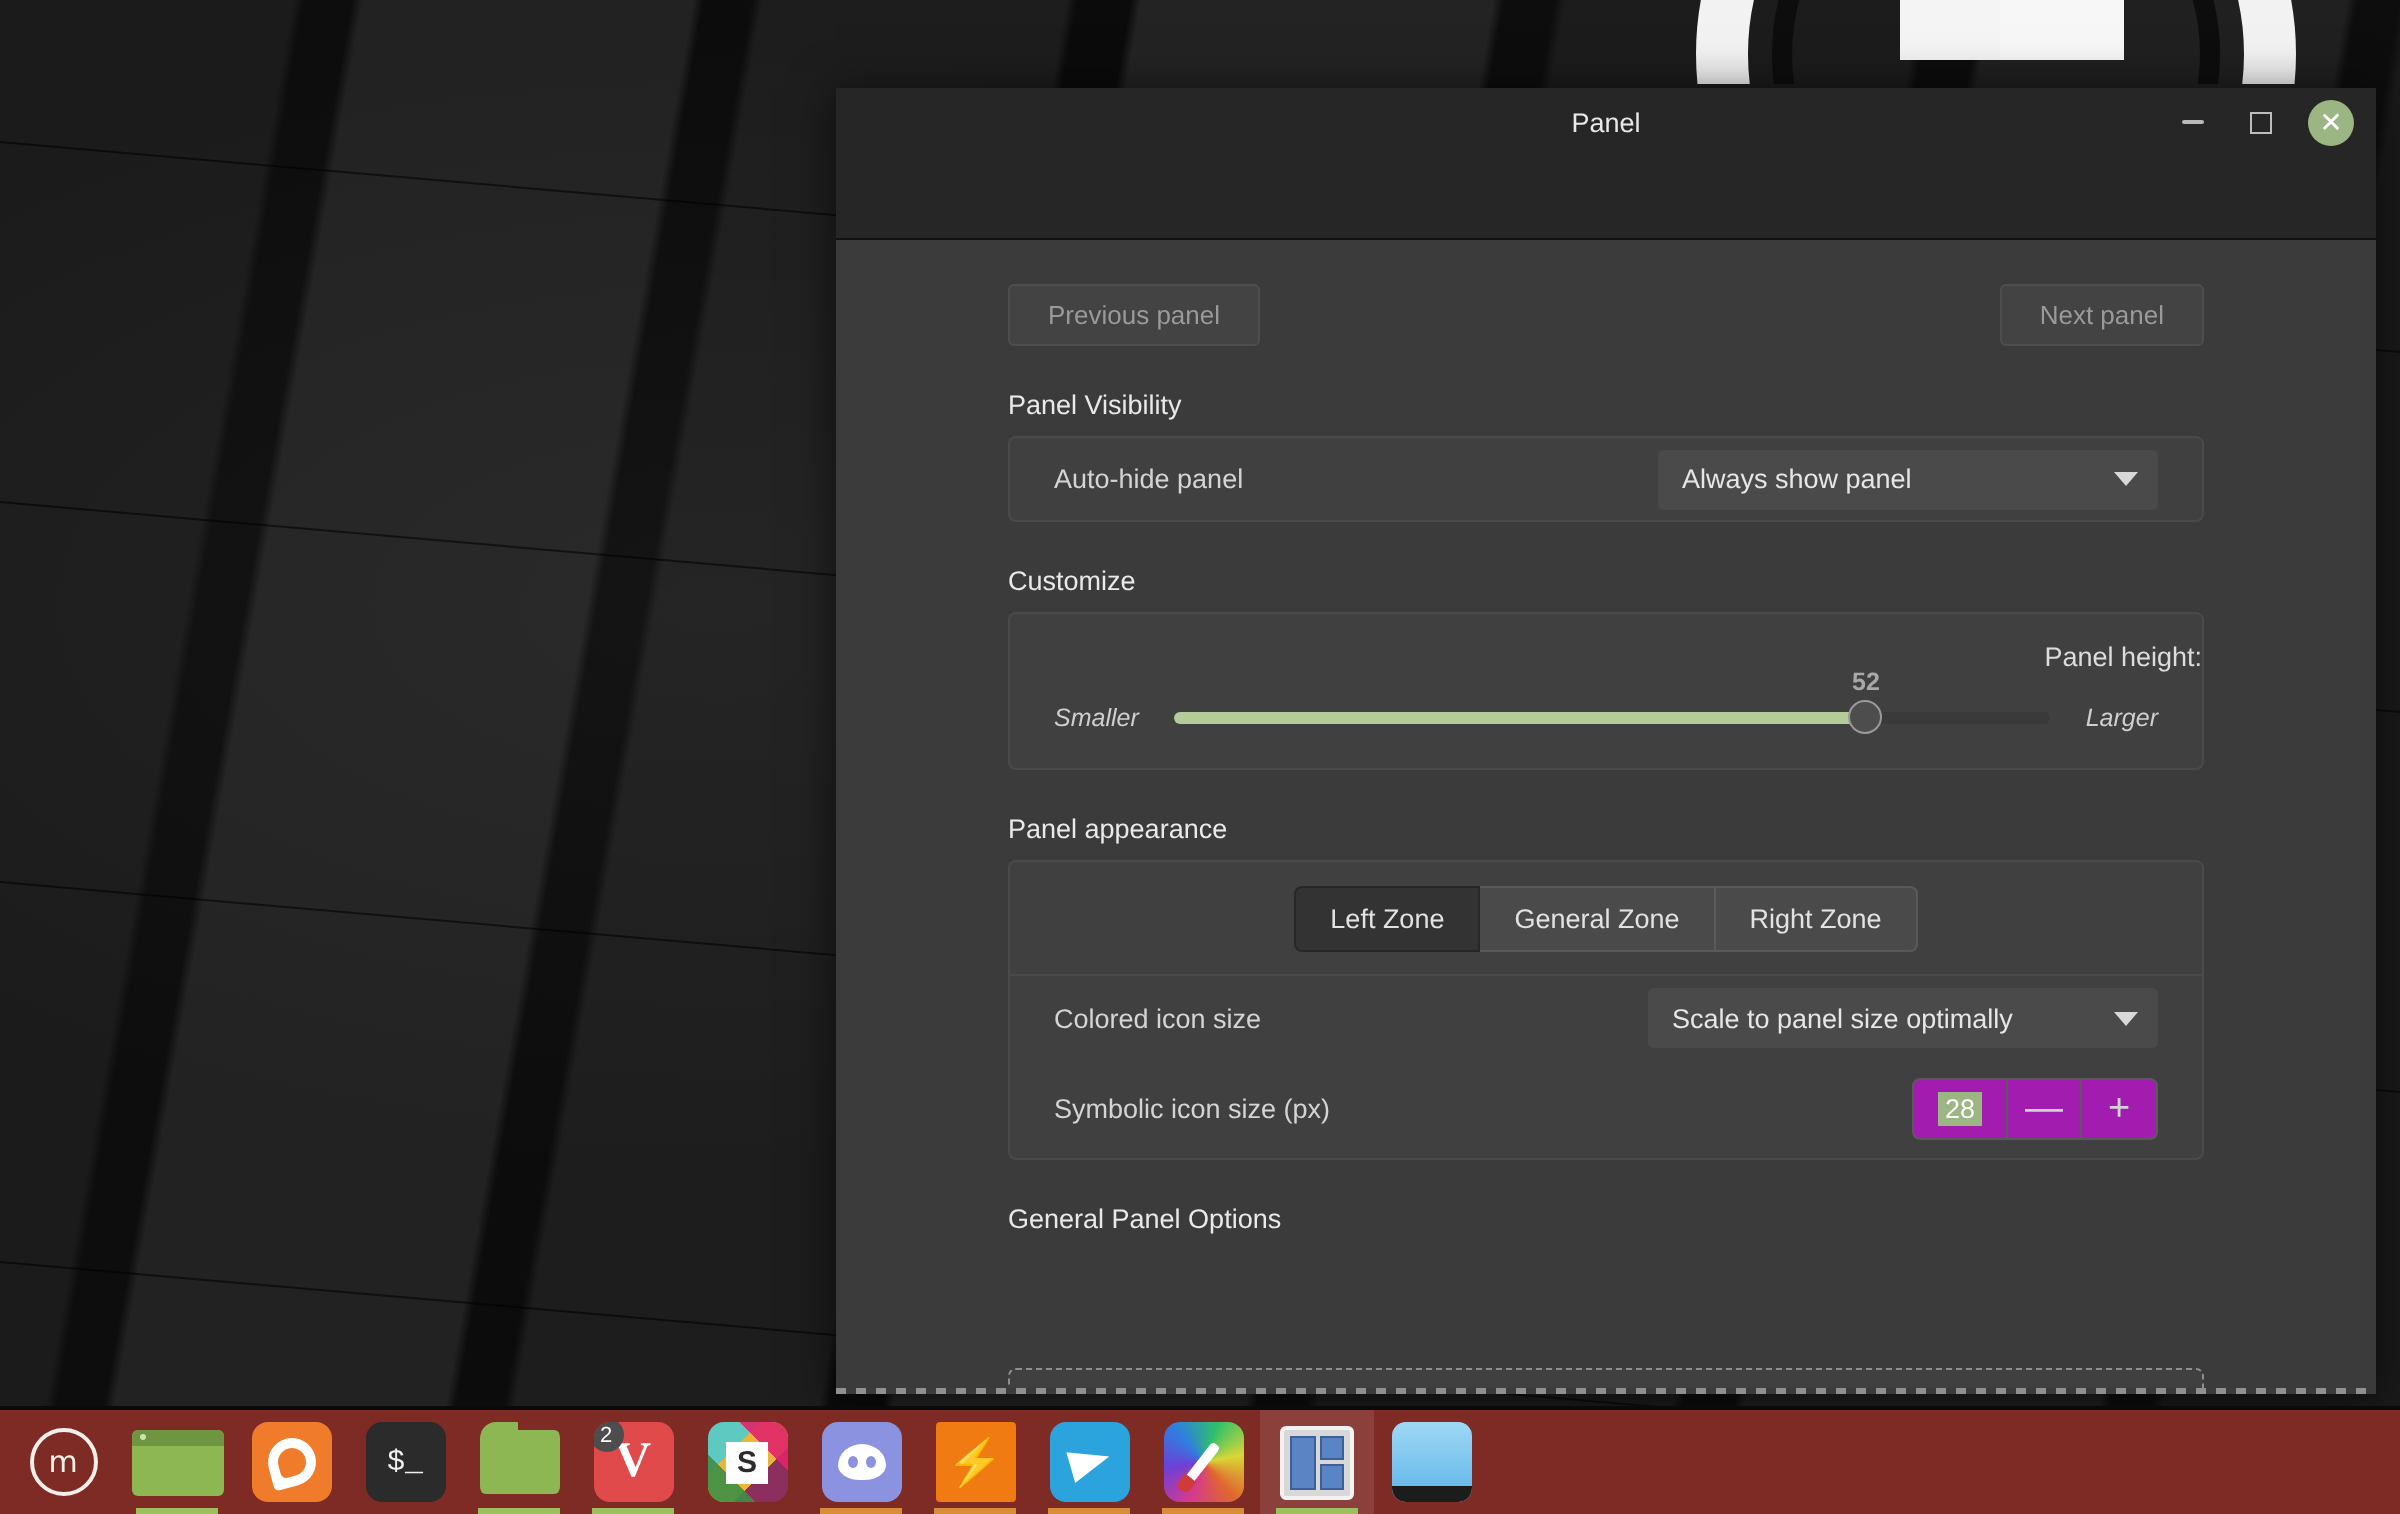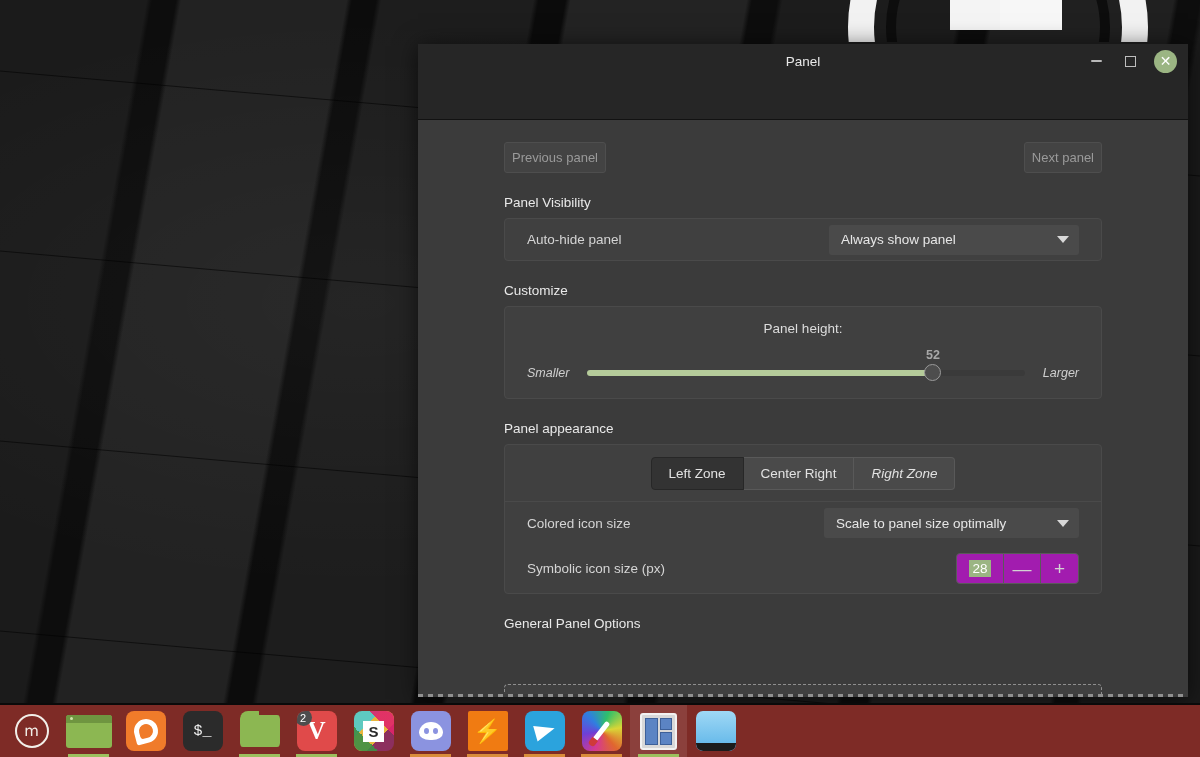--- a/index.html
+++ b/index.html
@@ -136,21 +136,21 @@
   
   #nav-row {
     display: flex; justify-content: space-between; align-items: center;
   }
   .nav-btn {
     background: #434343;
     border: 1px solid #4e4e4e;
     border-radius: 3px;
     color: #9a9a9a;
     font-size: 13px;
-    padding: 7px 7px;
+    padding: 7px 19px;
     cursor: pointer;
   }
 
   .section-title {
     color: #e9e9e9;
     font-size: 13.5px;
     font-weight: normal;
     margin-top: 22px;
     margin-bottom: 8px;
   }
@@ -206,24 +206,24 @@
     border-right: 6px solid transparent;
     border-top: 7px solid #d8d8d8;
     flex: 0 0 auto;
   }
 
   
   #slider-card {
     padding: 14px 0 16px 0;
   }
   #slider-title {
-    text-align: center;
+    text-align: right;
     color: #dcdcdc;
     font-size: 13.5px;
-    margin-bottom: 28px;
+    margin-bottom: 14px;
   }
   #slider-wrap {
     display: flex; align-items: center;
     padding: 0 22px;
     position: relative;
   }
   .slider-end {
     color: #cfcfcf; font-size: 12.5px; font-style: italic;
     flex: 0 0 auto;
   }
@@ -278,21 +278,21 @@
     color: #e2e2e2;
     font-size: 13.5px;
     padding: 8px 17px;
     cursor: pointer;
     user-select: none;
   }
   .zone-tab:first-child {
     border-left-width: 1px;
     border-radius: 4px 0 0 4px;
   }
-  .zone-tab:last-child { border-radius: 0 4px 4px 0; font-style: italic; }
+  .zone-tab:last-child { border-radius: 0 4px 4px 0; }
   .zone-tab.active {
     background: #333333;
     border-color: #272727;
   }
 
   
   #spinner {
     display: flex;
     border: 1px solid #5a5a5a;
     border-radius: 4px;
@@ -601,21 +601,21 @@
         </div>
         <span class="slider-end">Larger</span>
       </div>
     </div>
 
     <div class="section-title">Panel appearance</div>
     <div class="card">
       <div id="zone-tabs-wrap">
         <div id="zone-tabs">
           <div class="zone-tab active">Left Zone</div>
-          <div class="zone-tab">Center Right</div>
+          <div class="zone-tab">General Zone</div>
           <div class="zone-tab">Right Zone</div>
         </div>
       </div>
 
 
       <div class="row" style="height:42px;">
         <div class="row-label">Colored icon size</div>
         <div class="dropdown" id="coloredicon-dropdown">
           <span>Scale to panel size optimally</span>
           <span class="caret"></span>

